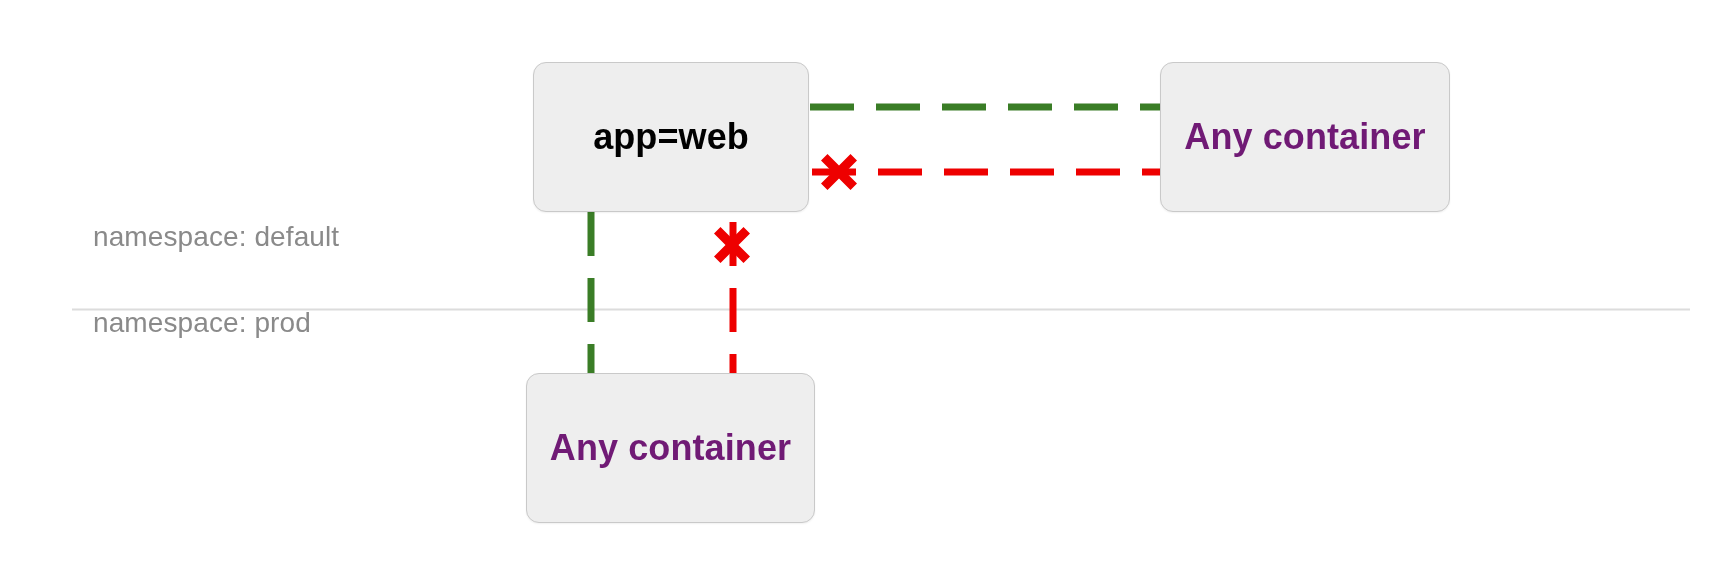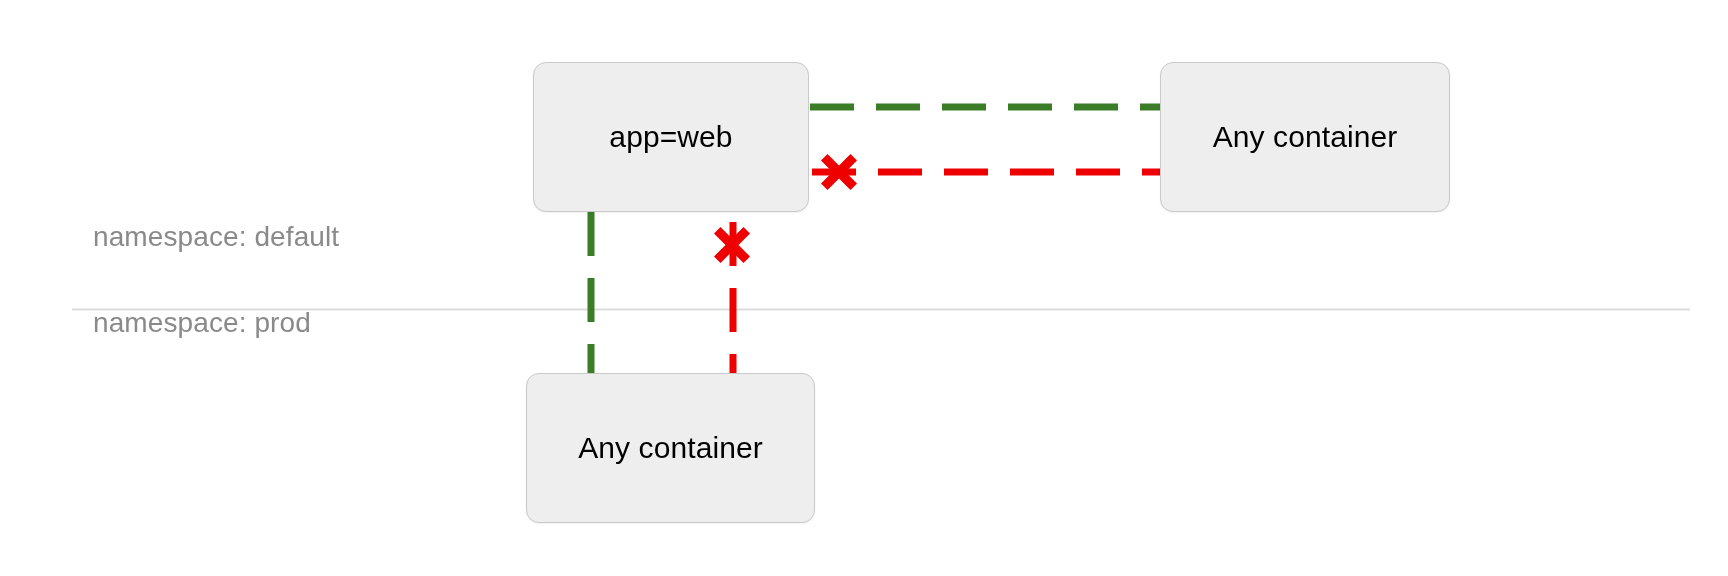--- a/index.html
+++ b/index.html
@@ -31,27 +31,28 @@
     box-sizing: border-box;
     background: #eeeeee;
     border: 1px solid #c9c9c9;
     border-radius: 13px;
     display: flex;
     align-items: center;
     justify-content: center;
     box-shadow: 0 1px 2px rgba(0,0,0,0.06);
   }
   .node-label {
-    font-size: 30px;
+    font-size: 36px;
     line-height: 1;
     white-space: nowrap;
     letter-spacing: 0.1px;
+    font-weight: bold;
   }
   .node-primary .node-label { color: #000000; }
-  .node-secondary .node-label { color: #000000; text-align: right; }
+  .node-secondary .node-label { color: #701a75; text-align: right; }
 
   #node-app-web {
     left: 533px;
     top: 62px;
     width: 276px;
     height: 150px;
   }
   #node-any-container-right {
     left: 1160px;
     top: 62px;

